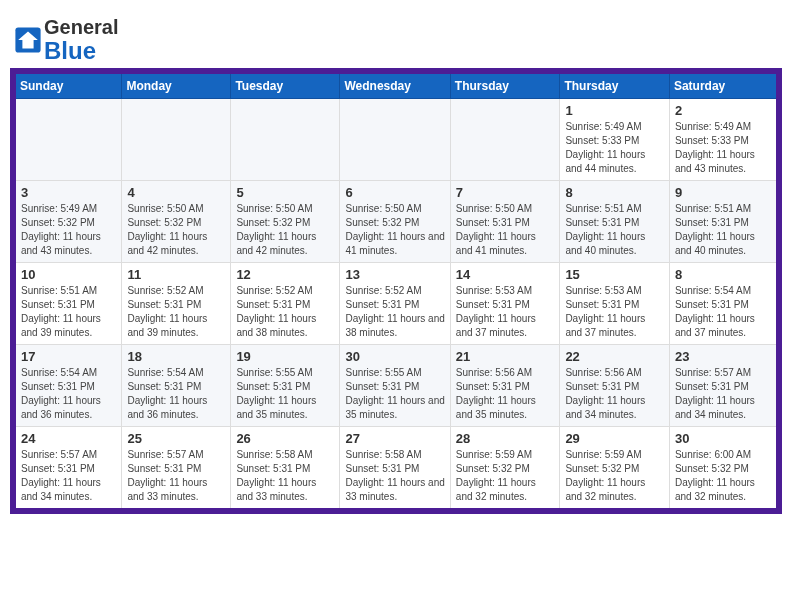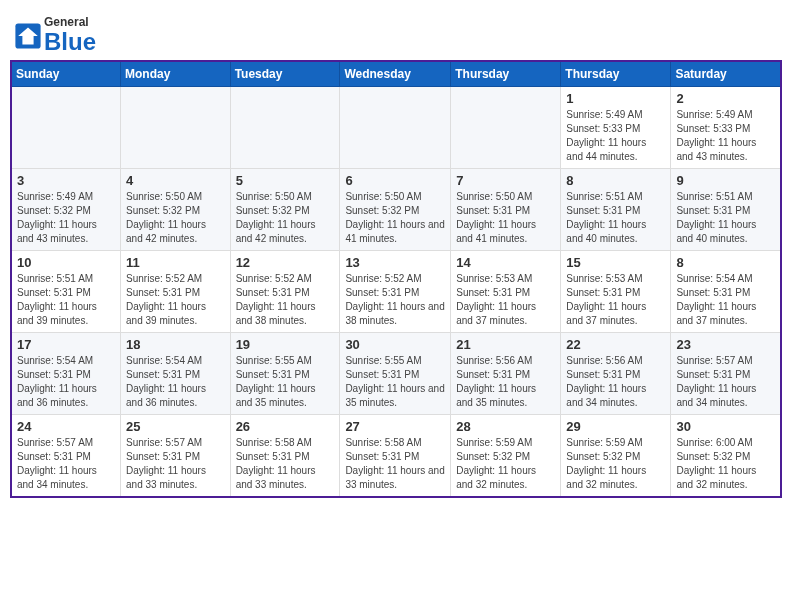--- a/index.html
+++ b/index.html
@@ -21,21 +21,21 @@
       display: flex;
       align-items: center;
       margin-top: 6px;
     }
     .logo-text {
       display: flex;
       flex-direction: column;
       line-height: 1.1;
     }
     .logo-general {
-      font-size: 12px;
+      font-size: 20px;
       font-weight: bold;
       color: #333;
     }
     .logo-blue {
       font-size: 24px;
       font-weight: bold;
       color: #1565c0;
     }
     .logo-icon {
       width: 28px;
@@ -50,21 +50,21 @@
       font-weight: normal;
       color: #333;
     }
     .subtitle {
       font-size: 15px;
       color: #555;
     }
     .calendar {
       width: 100%;
       border-collapse: collapse;
-      border: 2px solid #4c1d95;
+      border: 6px solid #4c1d95;
     }
     .calendar th {
       background: #1565c0;
       color: #fff;
       font-size: 12px;
       font-weight: bold;
       padding: 5px 4px;
       text-align: left;
       border: 1px solid #1050a0;
     }

